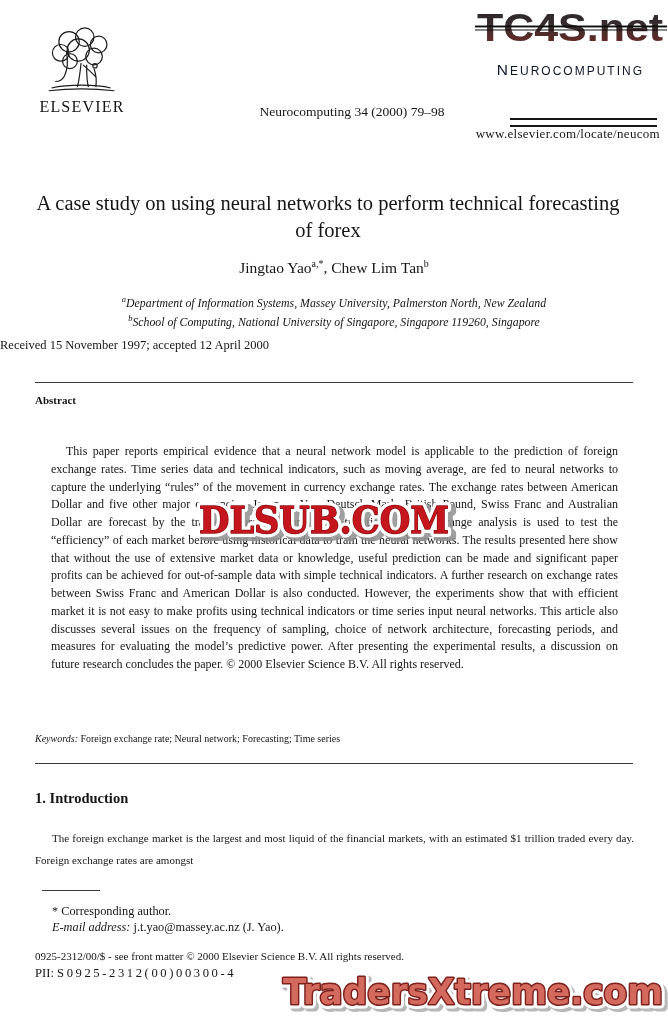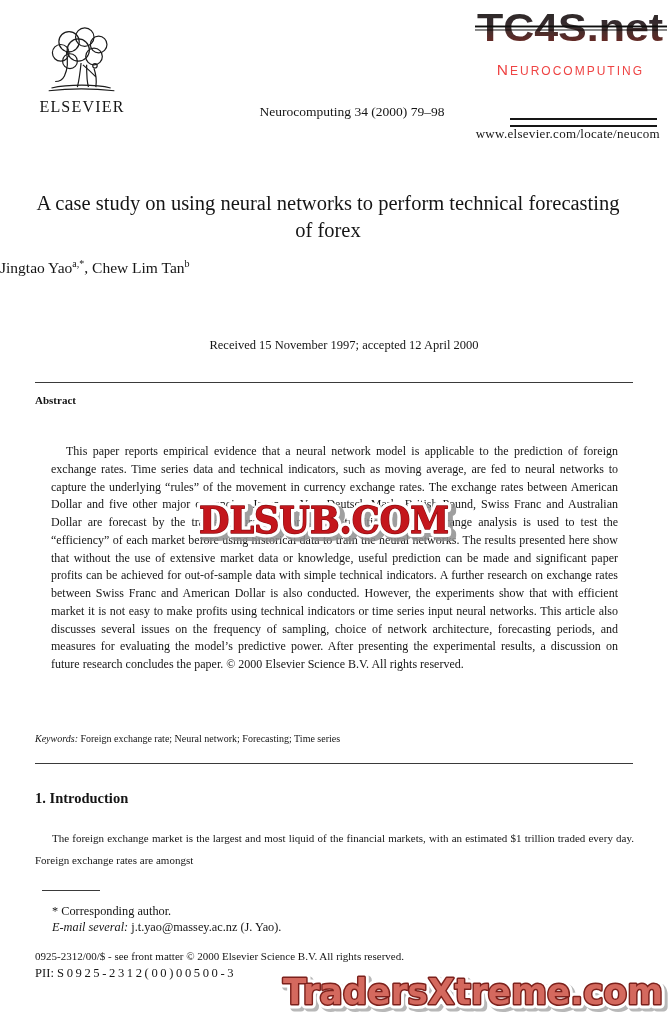--- a/index.html
+++ b/index.html
@@ -5,35 +5,35 @@
   html,body{margin:0;padding:0;background:#ffffff;}
   .page{position:relative;width:668px;height:1024px;background:#fff;overflow:hidden;
         font-family:"Liberation Serif",serif;color:#151515;}
 
   
   .tree-logo{position:absolute;left:40px;top:26px;width:84px;height:74px;}
   .publisher{position:absolute;left:32px;top:98px;width:100px;text-align:center;
              font-size:16px;letter-spacing:1.2px;}
   .citation{position:absolute;left:0;right:0;top:104px;text-align:center;font-size:13.5px;padding-left:36px;}
   .journal-name{position:absolute;right:24px;top:61px;font-family:"Liberation Sans",sans-serif;
-                font-size:12px;letter-spacing:2px;color:#ef4444;text-align:right;}
+                font-size:12px;letter-spacing:2px;color:#0f172a;text-align:right;}
   .journal-name::first-letter{font-size:15.5px;}
   .double-rule{position:absolute;right:11px;top:118px;width:147px;height:5px;
                border-top:2px solid #161616;border-bottom:2px solid #161616;}
   .website{position:absolute;right:8px;top:126px;font-size:13px;letter-spacing:.3px;}
 
   
   .title{position:absolute;left:28px;right:40px;top:190px;margin:0;text-align:center;
          font-weight:400;font-size:20.5px;line-height:27px;}
-  .authors{position:absolute;left:0;right:0;top:258px;font-size:15.5px;}
+  .authors{position:absolute;left:0;right:0;top:258px;text-align:center;font-size:15.5px;}
   .authors sup{font-size:10px;}
   .affils{position:absolute;left:0;right:0;top:292px;text-align:center;
           font-style:italic;font-size:11.8px;line-height:15.5px;}
   .affils sup{font-size:8.5px;}
-  .received{position:absolute;left:0;right:0;top:338px;text-align:center;font-size:12.5px;padding-left:20px;}
+  .received{position:absolute;left:0;right:0;top:338px;text-align:left;font-size:12.5px;}
 
   
   .rule{position:absolute;left:35px;right:35px;border-top:1.4px solid #3a3a3a;}
   .rule-1{top:382px;}
   .rule-2{top:763px;}
   .fn-rule{position:absolute;left:42px;top:890px;width:58px;border-top:1.3px solid #3a3a3a;}
 
   
   .abstract-h{position:absolute;left:35px;top:394px;margin:0;font-size:11px;font-weight:700;}
   .abstract-p{position:absolute;left:35px;right:34px;top:427px;margin:16px;
@@ -116,20 +116,24 @@
       <text class="tc4s-text" x="2" y="41" textLength="194" lengthAdjust="spacingAndGlyphs" fill="url(#tcgrad)">TC4S.net</text>
       <rect x="0" y="24.5" width="200" height="2" fill="#101010"></rect>
       <rect x="0" y="28.5" width="200" height="1.3" fill="#15100f" opacity="0.8"></rect>
     </g>
   </svg>
 
   <h1 class="title">A case study on using neural networks to perform technical forecasting of forex</h1>
 
   <div class="authors"><span>Jingtao Yao</span><sup>a,*</sup><span>, </span><span>Chew Lim Tan</span><sup>b</sup></div>
 
+  <div class="affils">
+    <div><sup>a</sup><span>Department of Information Systems, Massey University, Palmerston North, New Zealand</span></div>
+    <div><sup>b</sup><span>School of Computing, National University of Singapore, Singapore 119260, Singapore</span></div>
+  </div>
 
   <div class="received">Received 15 November 1997; accepted 12 April 2000</div>
 
   <div class="rule rule-1"></div>
 
   <h2 class="abstract-h">Abstract</h2>
   <p class="abstract-p">This paper reports empirical evidence that a neural network model is applicable to the prediction of foreign exchange rates. Time series data and technical indicators, such as moving average, are fed to neural networks to capture the underlying “rules” of the movement in currency exchange rates. The exchange rates between American Dollar and five other major currencies, Japanese Yen, Deutsch Mark, British Pound, Swiss Franc and Australian Dollar are forecast by the trained neural networks. The traditional rescaled range analysis is used to test the “efficiency” of each market before using historical data to train the neural networks. The results presented here show that without the use of extensive market data or knowledge, useful prediction can be made and significant paper profits can be achieved for out-of-sample data with simple technical indicators. A further research on exchange rates between Swiss Franc and American Dollar is also conducted. However, the experiments show that with efficient market it is not easy to make profits using technical indicators or time series input neural networks. This article also discusses several issues on the frequency of sampling, choice of network architecture, forecasting periods, and measures for evaluating the model’s predictive power. After presenting the experimental results, a discussion on future research concludes the paper.  ©  2000 Elsevier Science B.V. All rights reserved.</p>
 
   <svg class="wm wm-dlsub" viewBox="0 0 272 58" aria-hidden="true">
     <text class="dlsub-text dlsub-shadow" x="13" y="46" textLength="250" lengthAdjust="spacingAndGlyphs">DLSUB.COM</text>
@@ -139,24 +143,24 @@
 
   <p class="keywords"><span class="kw-label">Keywords:</span><span>  Foreign exchange rate; Neural network; Forecasting; Time series</span></p>
 
   <div class="rule rule-2"></div>
 
   <h2 class="intro-h">1.  Introduction</h2>
   <p class="intro-p">The foreign exchange market is the largest and most liquid of the financial markets, with an estimated $1 trillion traded every day. Foreign exchange rates are amongst</p>
 
   <div class="fn-rule"></div>
   <p class="fn fn-1">* Corresponding author.</p>
-  <p class="fn fn-2"><span class="em-label">E-mail several:</span><span> j.t.yao@massey.ac.nz (J. Yao).</span></p>
+  <p class="fn fn-2"><span class="em-label">E-mail address:</span><span> j.t.yao@massey.ac.nz (J. Yao).</span></p>
 
   <div class="issn">0925-2312/00/$ - see front matter  ©  2000 Elsevier Science B.V. All rights reserved.</div>
-  <div class="pii"><span>PII:</span> <span class="pii-value">S0925-2312(00)00500-3</span></div>
+  <div class="pii"><span>PII:</span> <span class="pii-value">S0925-2312(00)00300-4</span></div>
 
   <svg class="wm wm-traders" viewBox="0 0 392 58" aria-hidden="true">
     <text class="trad-text trad-shadow" x="8" y="47" textLength="380" lengthAdjust="spacingAndGlyphs">TradersXtreme.com</text>
     <text class="trad-text trad-white" x="5" y="44" textLength="380" lengthAdjust="spacingAndGlyphs">TradersXtreme.com</text>
     <text class="trad-text trad-main" x="5" y="44" textLength="380" lengthAdjust="spacingAndGlyphs">TradersXtreme.com</text>
   </svg>
 
 </div>
 
 </body></html>

